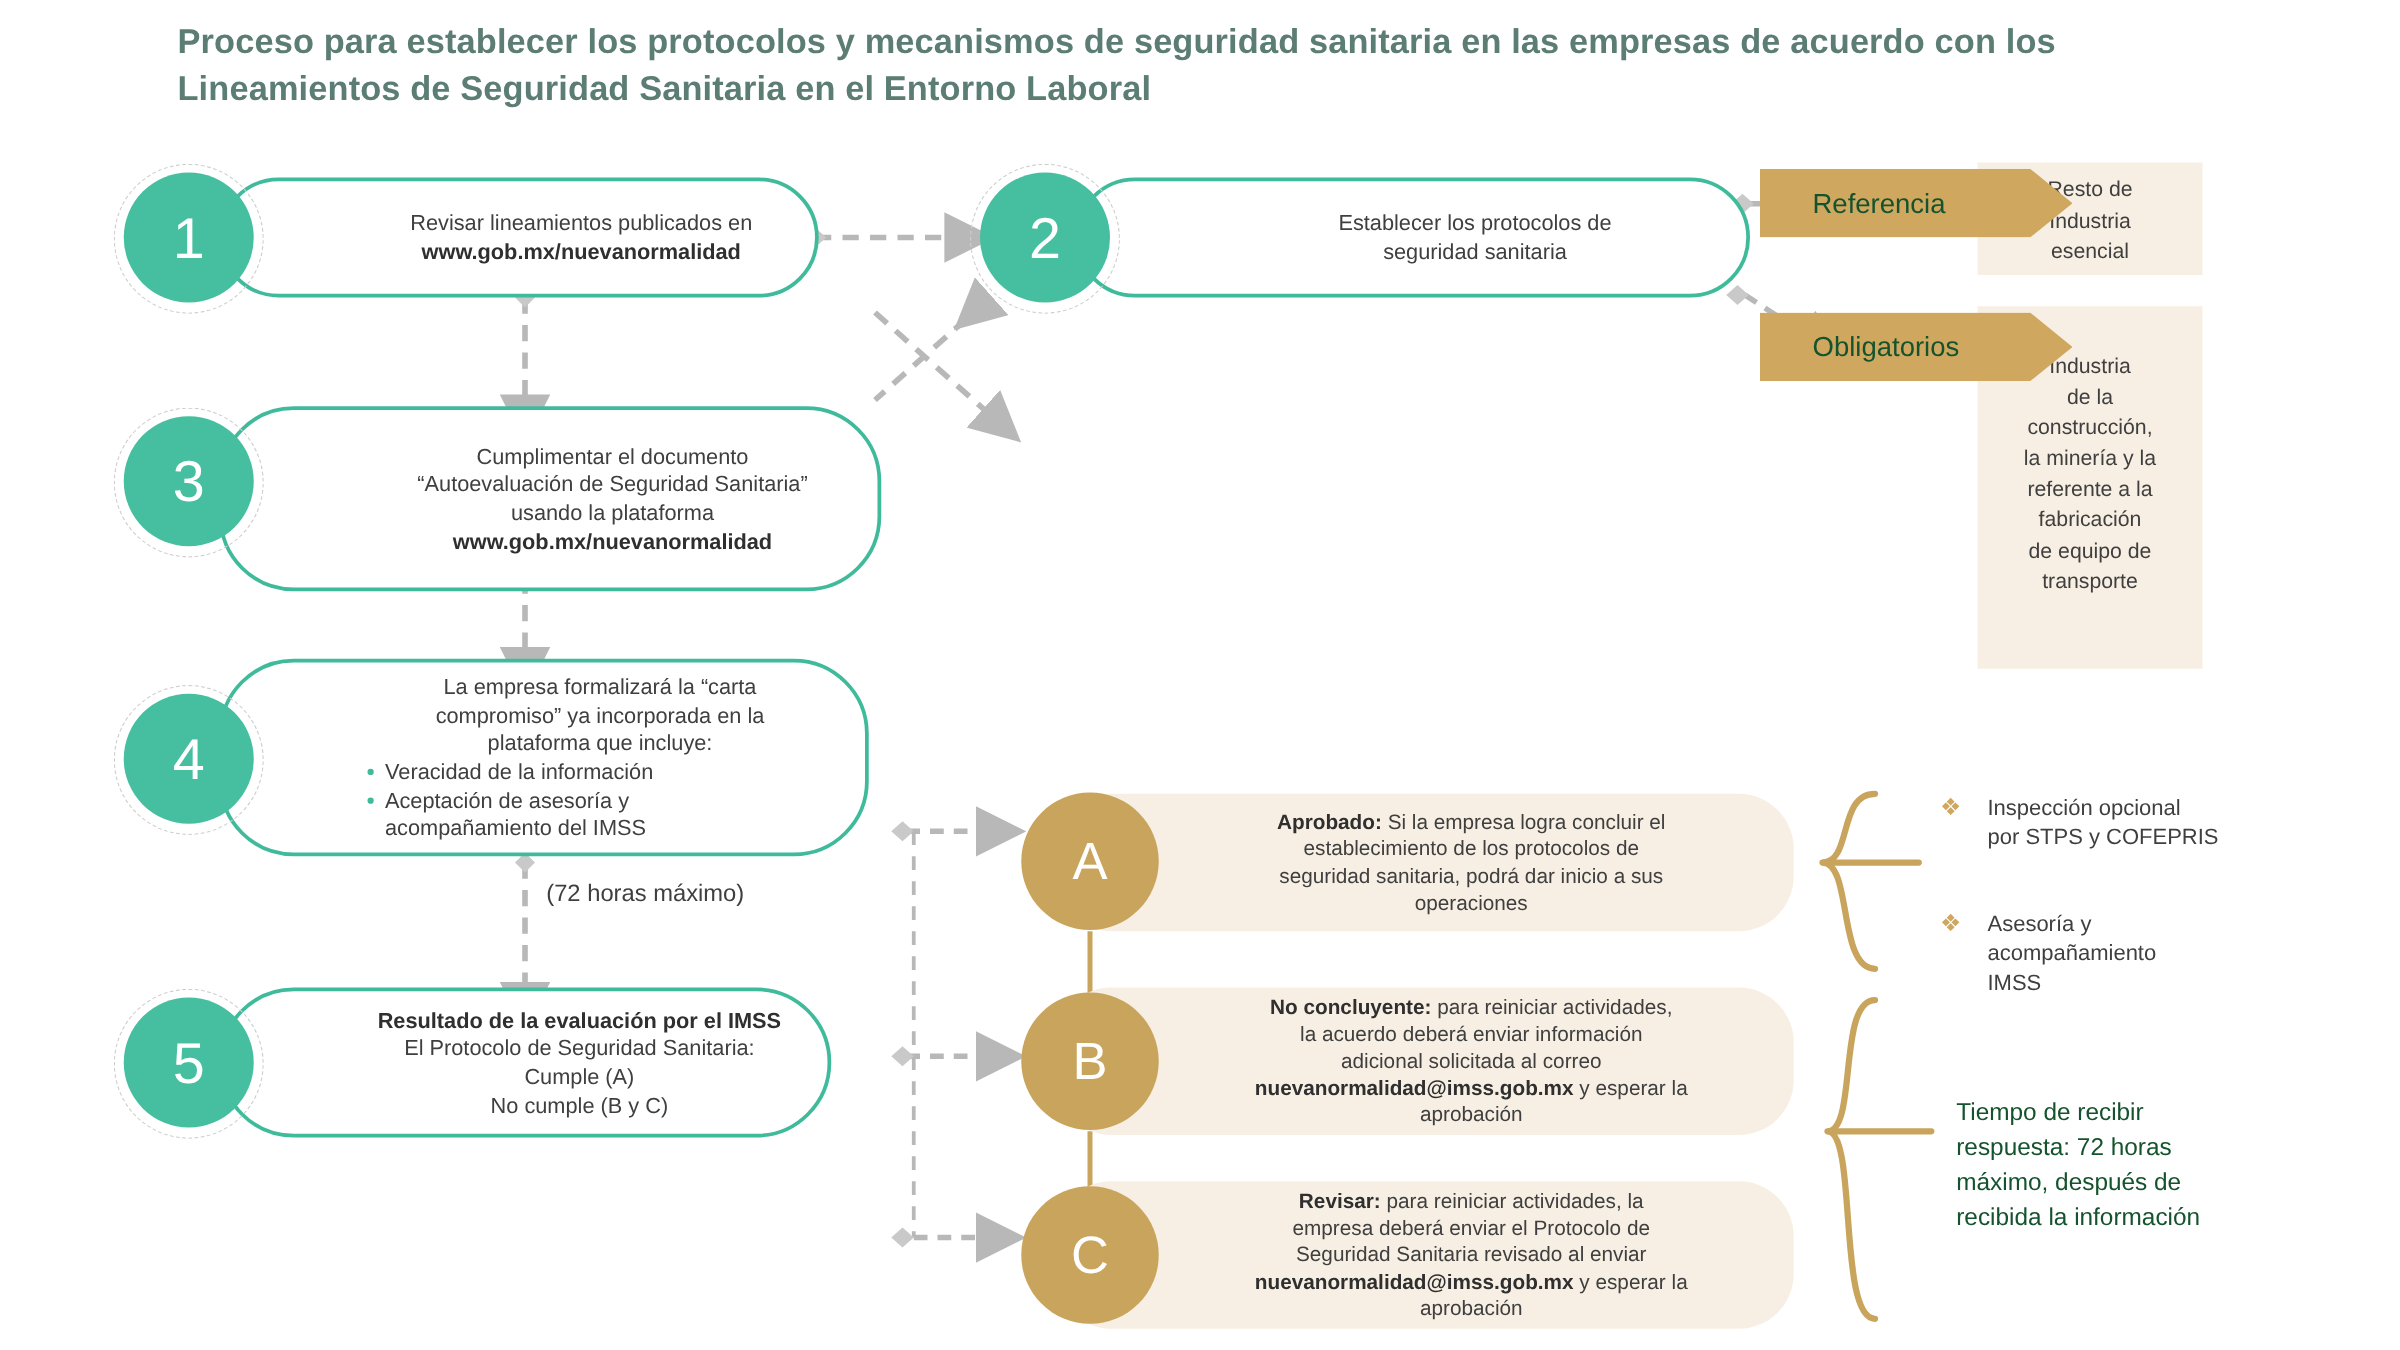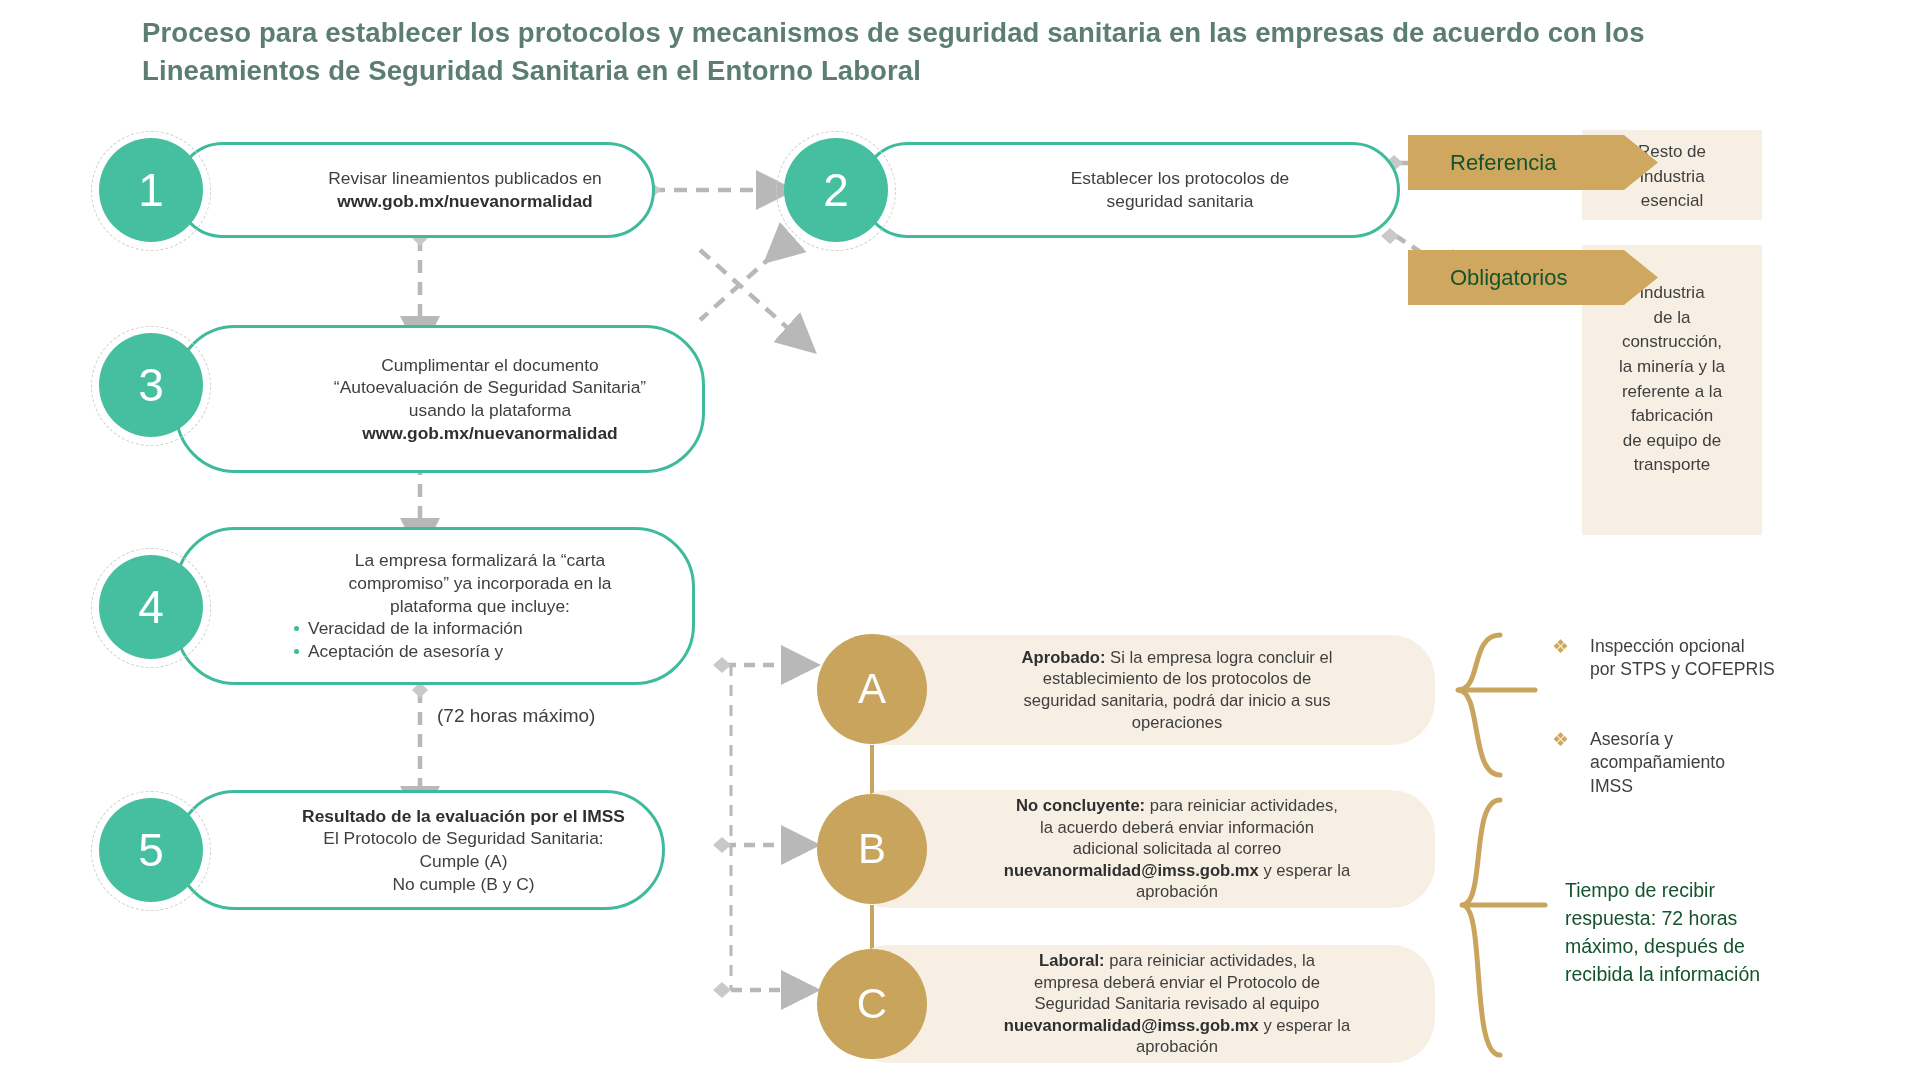--- a/index.html
+++ b/index.html
@@ -223,20 +223,21 @@
   </div>
 
   <div class="step" style="left:175px;top:527px;width:520px;height:158px;">
     <div class="pill" style="width:520px;height:158px;">
       <span class="ptext" style="padding-left:108px;">
         <span>La empresa formalizará la “carta</span><br>
         <span>compromiso”  ya incorporada en la</span><br>
         <span>plataforma que incluye:</span>
         <span class="bul">Veracidad de la información</span>
         <span class="bul">Aceptación de asesoría y</span>
+        <span style="display:block;text-align:left;padding-left:22px;">acompañamiento del IMSS</span>
       </span>
     </div>
     <div class="ring" style="left:-84px;top:21px;width:118px;height:118px;"></div>
     <div class="badge" style="left:-76px;top:28px;width:104px;height:104px;">4</div>
   </div>
 
   <div style="position:absolute;left:437px;top:705px;font-size:19px;color:#3f3f3f;">(72 horas máximo)</div>
 
   <div class="step" style="left:175px;top:790px;width:490px;height:120px;">
     <div class="pill" style="width:490px;height:120px;">
@@ -272,23 +273,23 @@
         <span class="b">nuevanormalidad@imss.gob.mx</span><span>  y esperar la</span><br>
         <span>aprobación</span>
       </span>
     </div>
     <div class="circ" style="left:-28px;top:4px;width:110px;height:110px;">B</div>
   </div>
 
   <div class="res" style="left:845px;top:945px;width:590px;height:118px;">
     <div class="rbox" style="width:590px;height:118px;">
       <span class="rtext">
-        <span class="b">Laboral:</span><span> para reiniciar actividades, la</span><br>
+        <span class="b">Revisar:</span><span> para reiniciar actividades, la</span><br>
         <span>empresa deberá enviar el Protocolo de</span><br>
-        <span>Seguridad Sanitaria revisado al equipo</span><br>
+        <span>Seguridad Sanitaria revisado al enviar</span><br>
         <span class="b">nuevanormalidad@imss.gob.mx</span><span> y esperar la</span><br>
         <span>aprobación</span>
       </span>
     </div>
     <div class="circ" style="left:-28px;top:4px;width:110px;height:110px;">C</div>
   </div>
 
   <div class="panel" style="left:1582px;top:130px;width:180px;height:90px;">
     <span>Resto de</span><br>
     <span>Industria</span><br>

